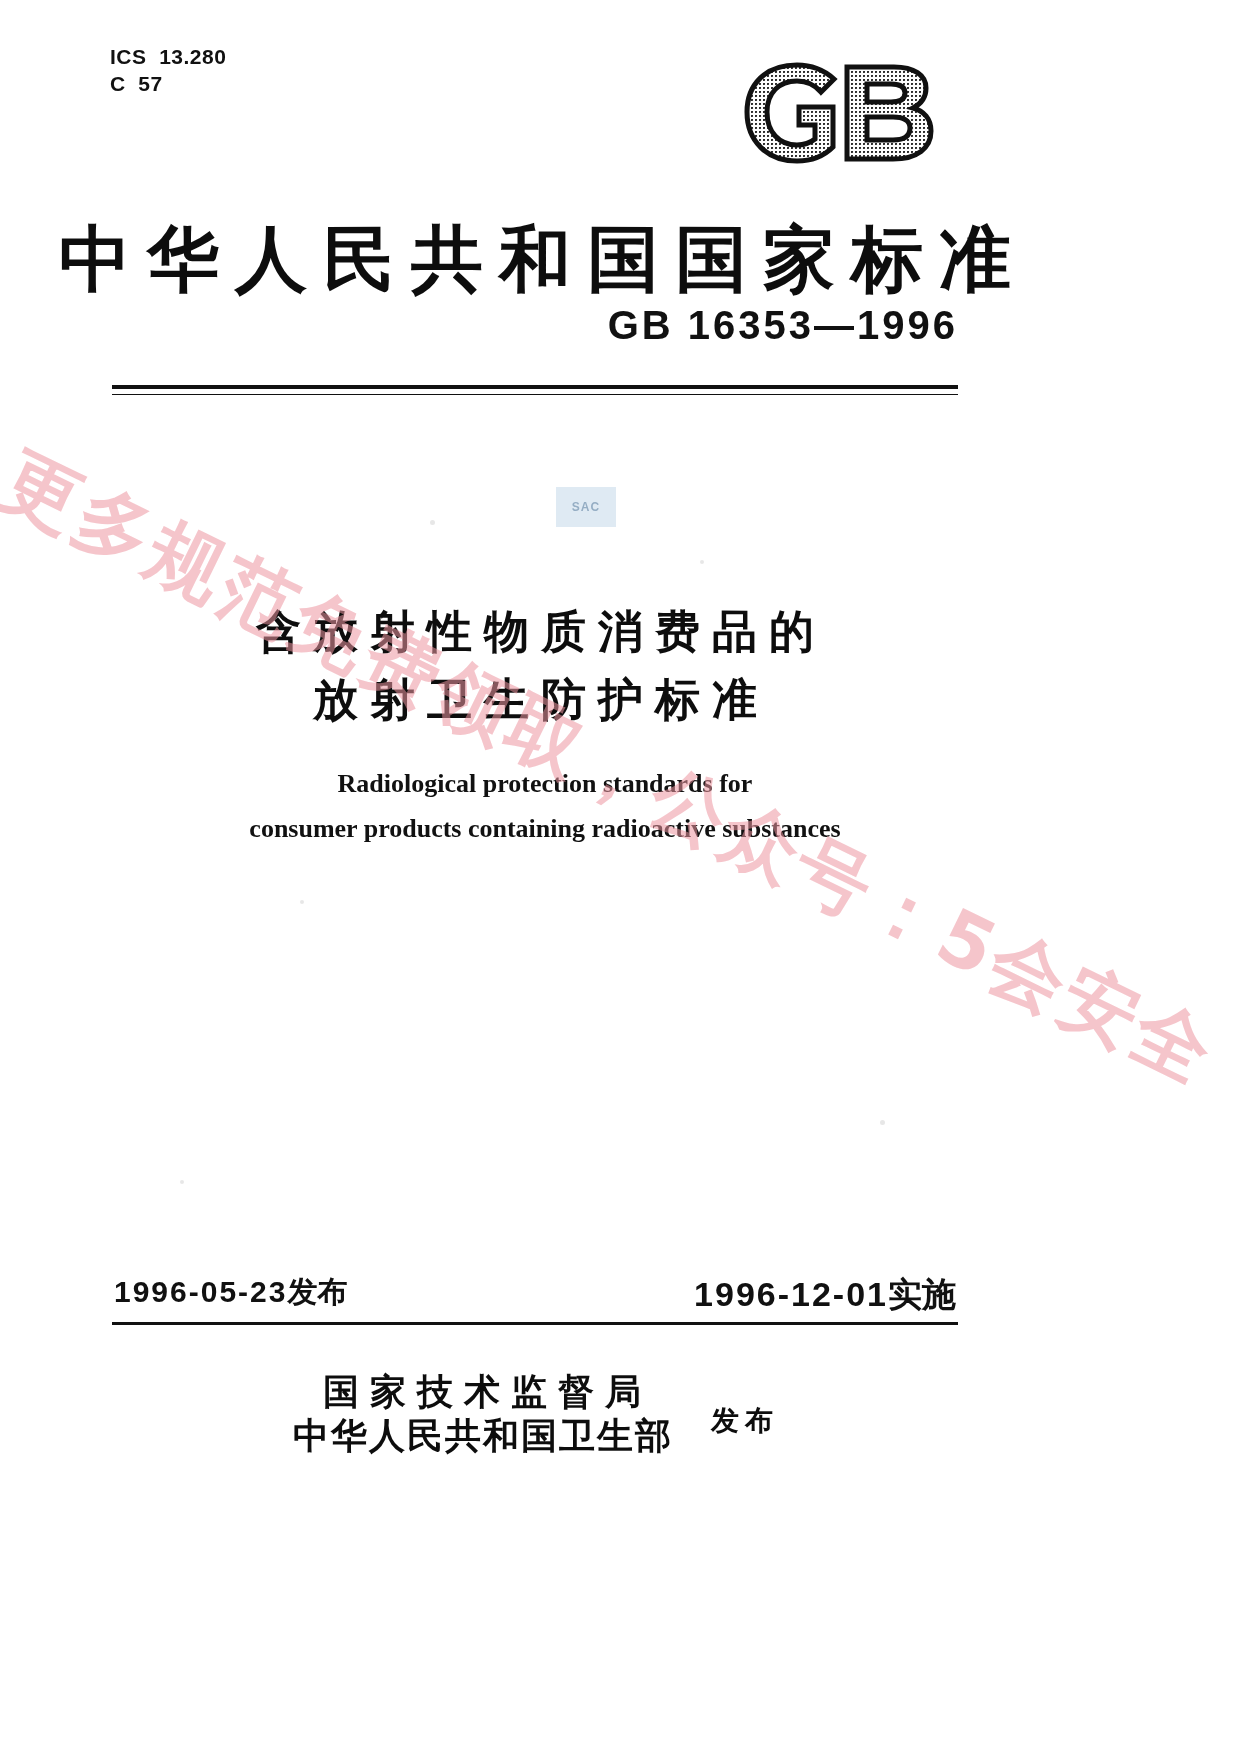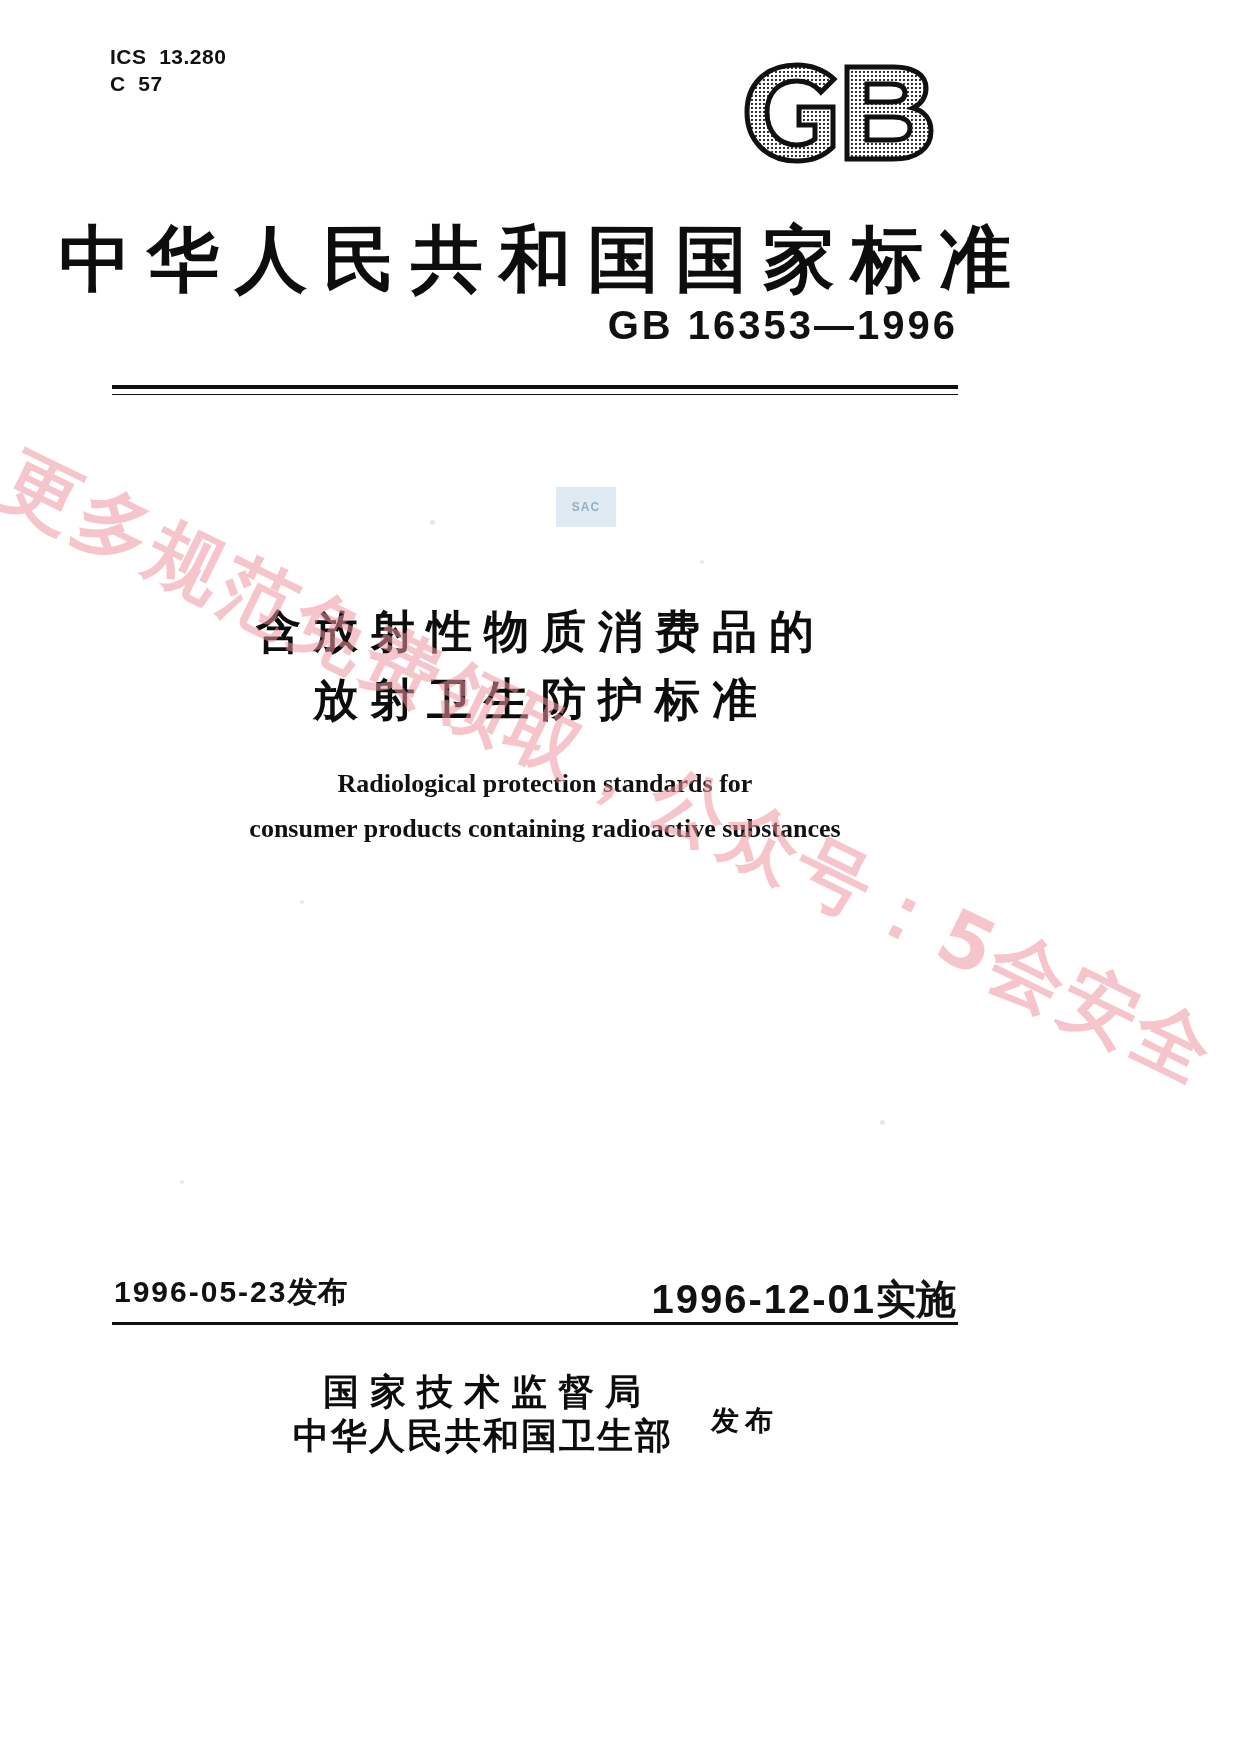--- a/index.html
+++ b/index.html
@@ -159,21 +159,21 @@
     font-weight: bold;
     font-size: 30px;
     letter-spacing: 2px;
   }
   .date-effective {
     position: absolute;
     right: 114px;
     top: 1272px;
     font-family: "Liberation Sans", sans-serif;
     font-weight: bold;
-    font-size: 40px;
+    font-size: 34px;
     letter-spacing: 2px;
   }
   .date-issue .cn, .date-effective .cn {
     font-family: "DejaVu Sans", sans-serif;
     letter-spacing: 0;
   }
 
   
   .publisher {
     position: absolute;

